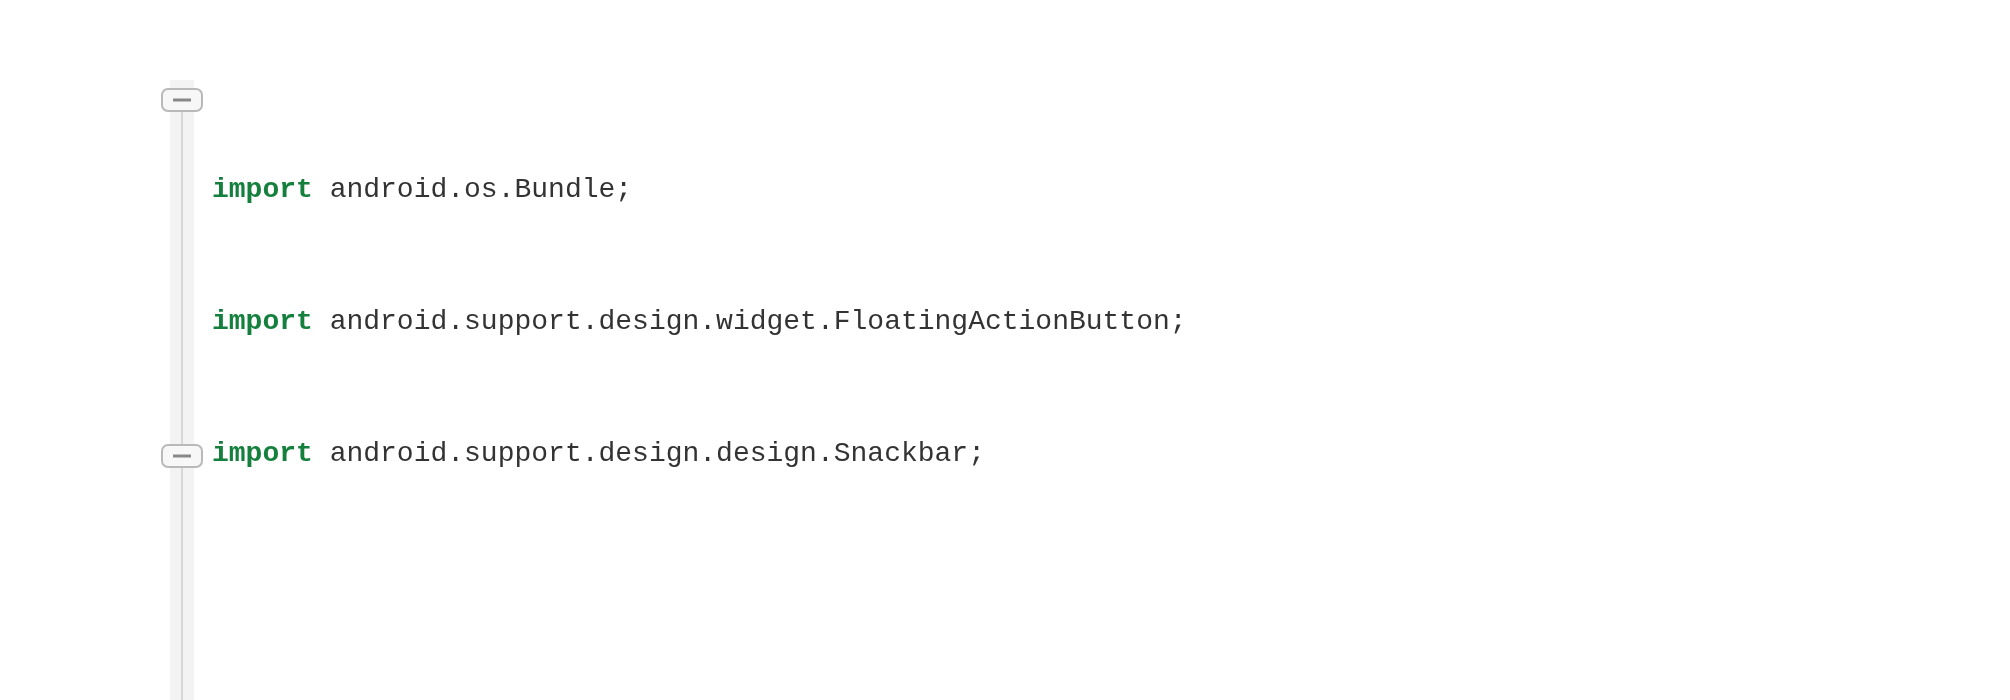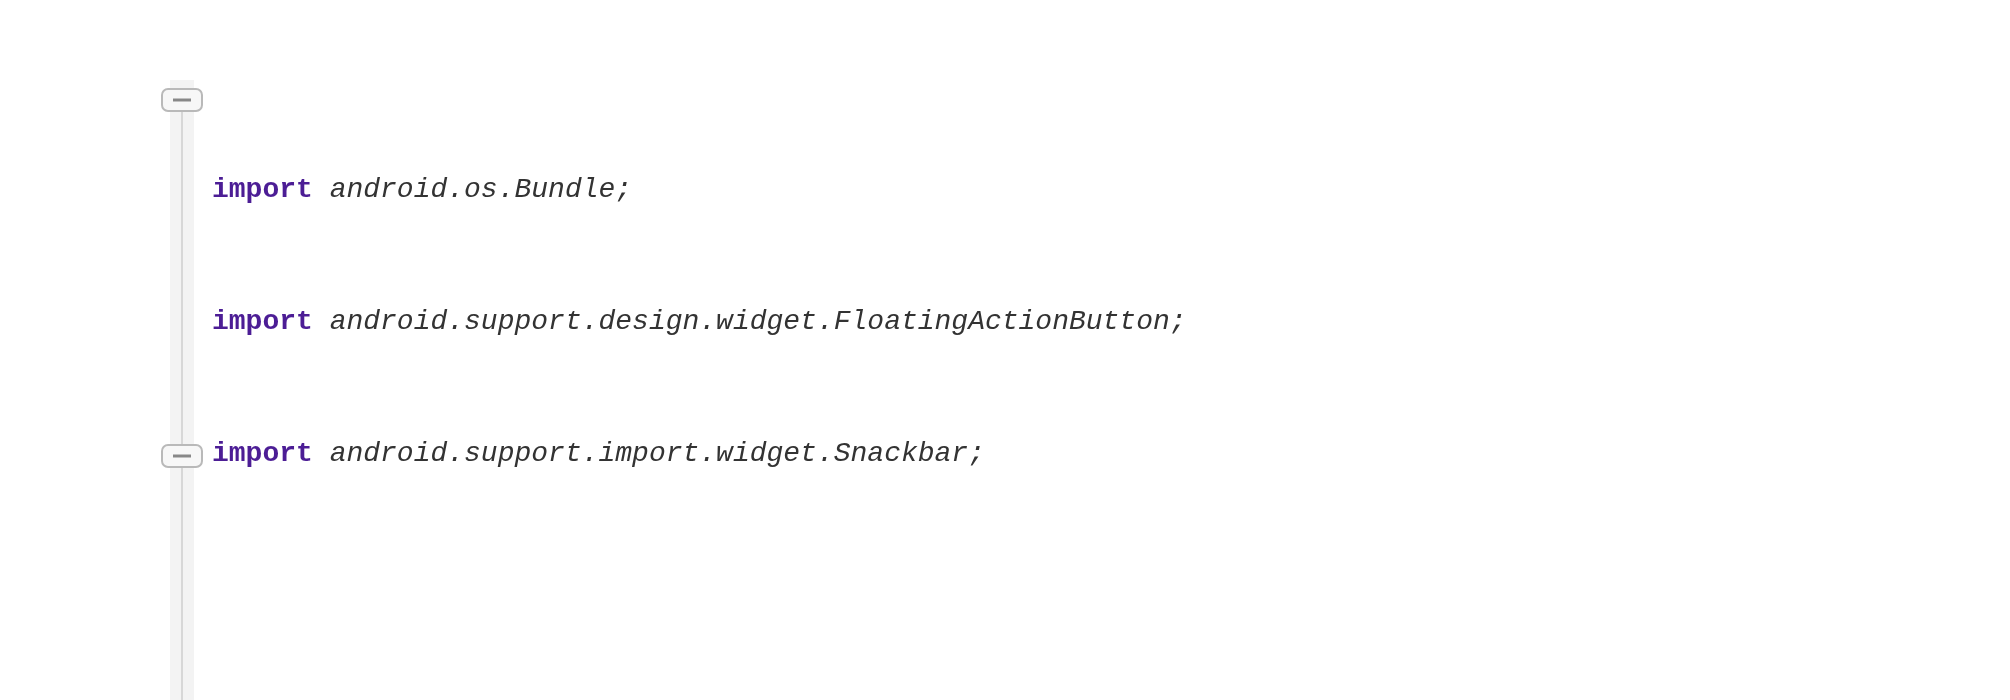--- a/index.html
+++ b/index.html
@@ -44,25 +44,24 @@
   }
   .code {
     padding-left: 18px;
     white-space: pre;
   }
   .code-line {
     height: 44px;
   }
   .kw {
     font-weight: bold;
-    color: #4c1d95;
+    color: #15803d;
   }
   .plain {
     color: #333333;
-    font-style: italic;
   }
 </style>
 </head>
 <body>
 
 <div class="editor">
   <div class="gutter">
     <div class="fold-line" style="top:20px;bottom:20px;"></div>
     <div class="fold-marker" style="top:8px;">
       <svg width="42" height="28" viewBox="0 0 42 28">
@@ -73,20 +72,20 @@
     <div class="fold-marker" style="top:364px;">
       <svg width="42" height="28" viewBox="0 0 42 28">
         <rect x="1" y="1" width="40" height="22" rx="6" fill="#f7f7f7" stroke="#b9b9b9" stroke-width="2"></rect>
         <line x1="12" y1="12" x2="30" y2="12" stroke="#888888" stroke-width="3"></line>
       </svg>
     </div>
   </div>
   <div class="code">
     <div class="code-line"><span class="kw">import</span><span class="plain"> <span>android.os.Bundle;</span></span></div>
     <div class="code-line"><span class="kw">import</span><span class="plain"> <span>android.support.design.widget.FloatingActionButton;</span></span></div>
-    <div class="code-line"><span class="kw">import</span><span class="plain"> <span>android.support.import.widget.Snackbar;</span></span></div>
+    <div class="code-line"><span class="kw">import</span><span class="plain"> <span>android.support.design.design.Snackbar;</span></span></div>
     <div class="code-line"></div>
     
     
     
     
   </div>
 </div>
 
 </body></html>

